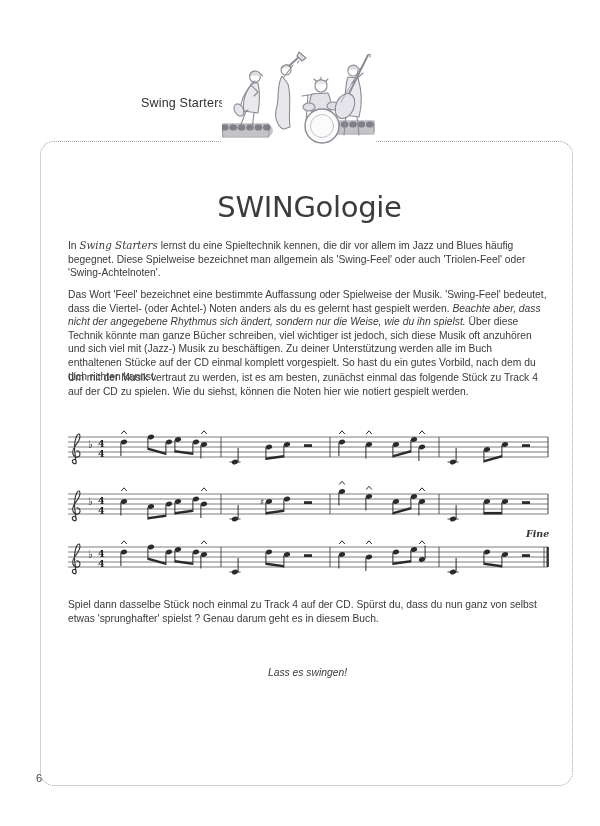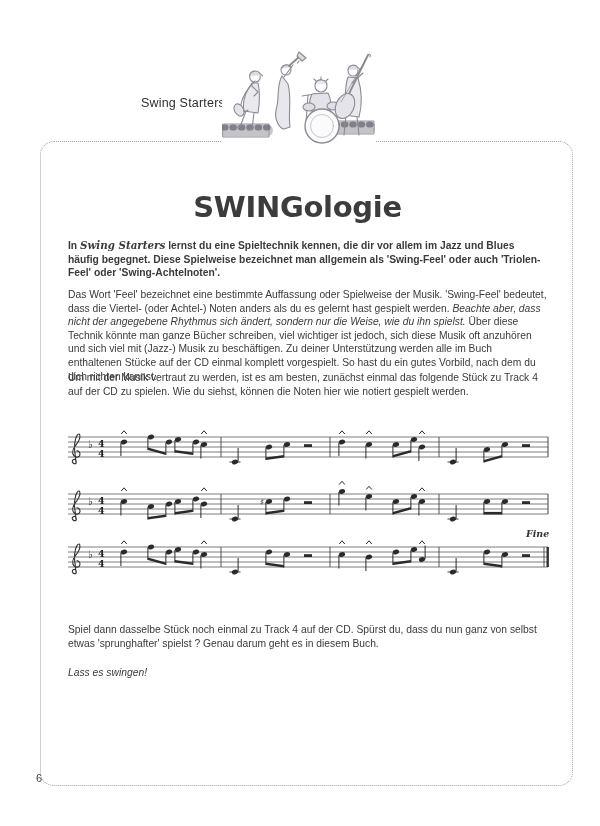--- a/index.html
+++ b/index.html
@@ -13,33 +13,33 @@
   }
   .band-illo{
     position:absolute;left:222px;top:50px;width:153px;height:97px;
     background:#ffffff;z-index:3;
   }
   .border-box{
     position:absolute;left:40px;top:141px;width:531px;height:643px;
     border:1.5px dotted #a2a2a8;border-radius:14px;z-index:1;
   }
   .page-title{
-    position:absolute;left:32px;top:190px;width:531px;text-align:center;
-    font-family:"DejaVu Sans",sans-serif;font-size:29px;font-weight:bold;
+    position:absolute;left:44px;top:190px;width:531px;text-align:center;
+    font-family:"DejaVu Sans",sans-serif;font-size:29px;font-weight:normal;
     color:#3c3c3c;z-index:2;letter-spacing:-0.3px;
   }
   .para{
     position:absolute;left:68px;width:479px;font-size:10.3px;line-height:13.6px;
     color:#3a3a3a;z-index:2;text-align:left;
   }
-  .p1{top:239px;font-weight:bold;}
+  .p1{top:239px;}
   .p2{top:288px;}
   .p3{top:371px;}
-  .p4{top:623px;}
-  .p5{top:666px;font-style:italic;}
+  .p4{top:598px;}
+  .p5{top:666px;font-style:italic;text-align:center;}
   .it{font-style:italic;}
   .script{font-style:italic;font-family:"DejaVu Serif",serif;}
   .music-wrap{position:absolute;left:60px;top:425px;width:500px;height:170px;z-index:2;}
   .music-wrap svg{display:block;}
   .music-wrap text{font-family:"DejaVu Serif",serif;}
   .page-number{
     position:absolute;left:36px;top:772px;font-size:11px;color:#454545;z-index:4;
   }
 </style>
 </head>

